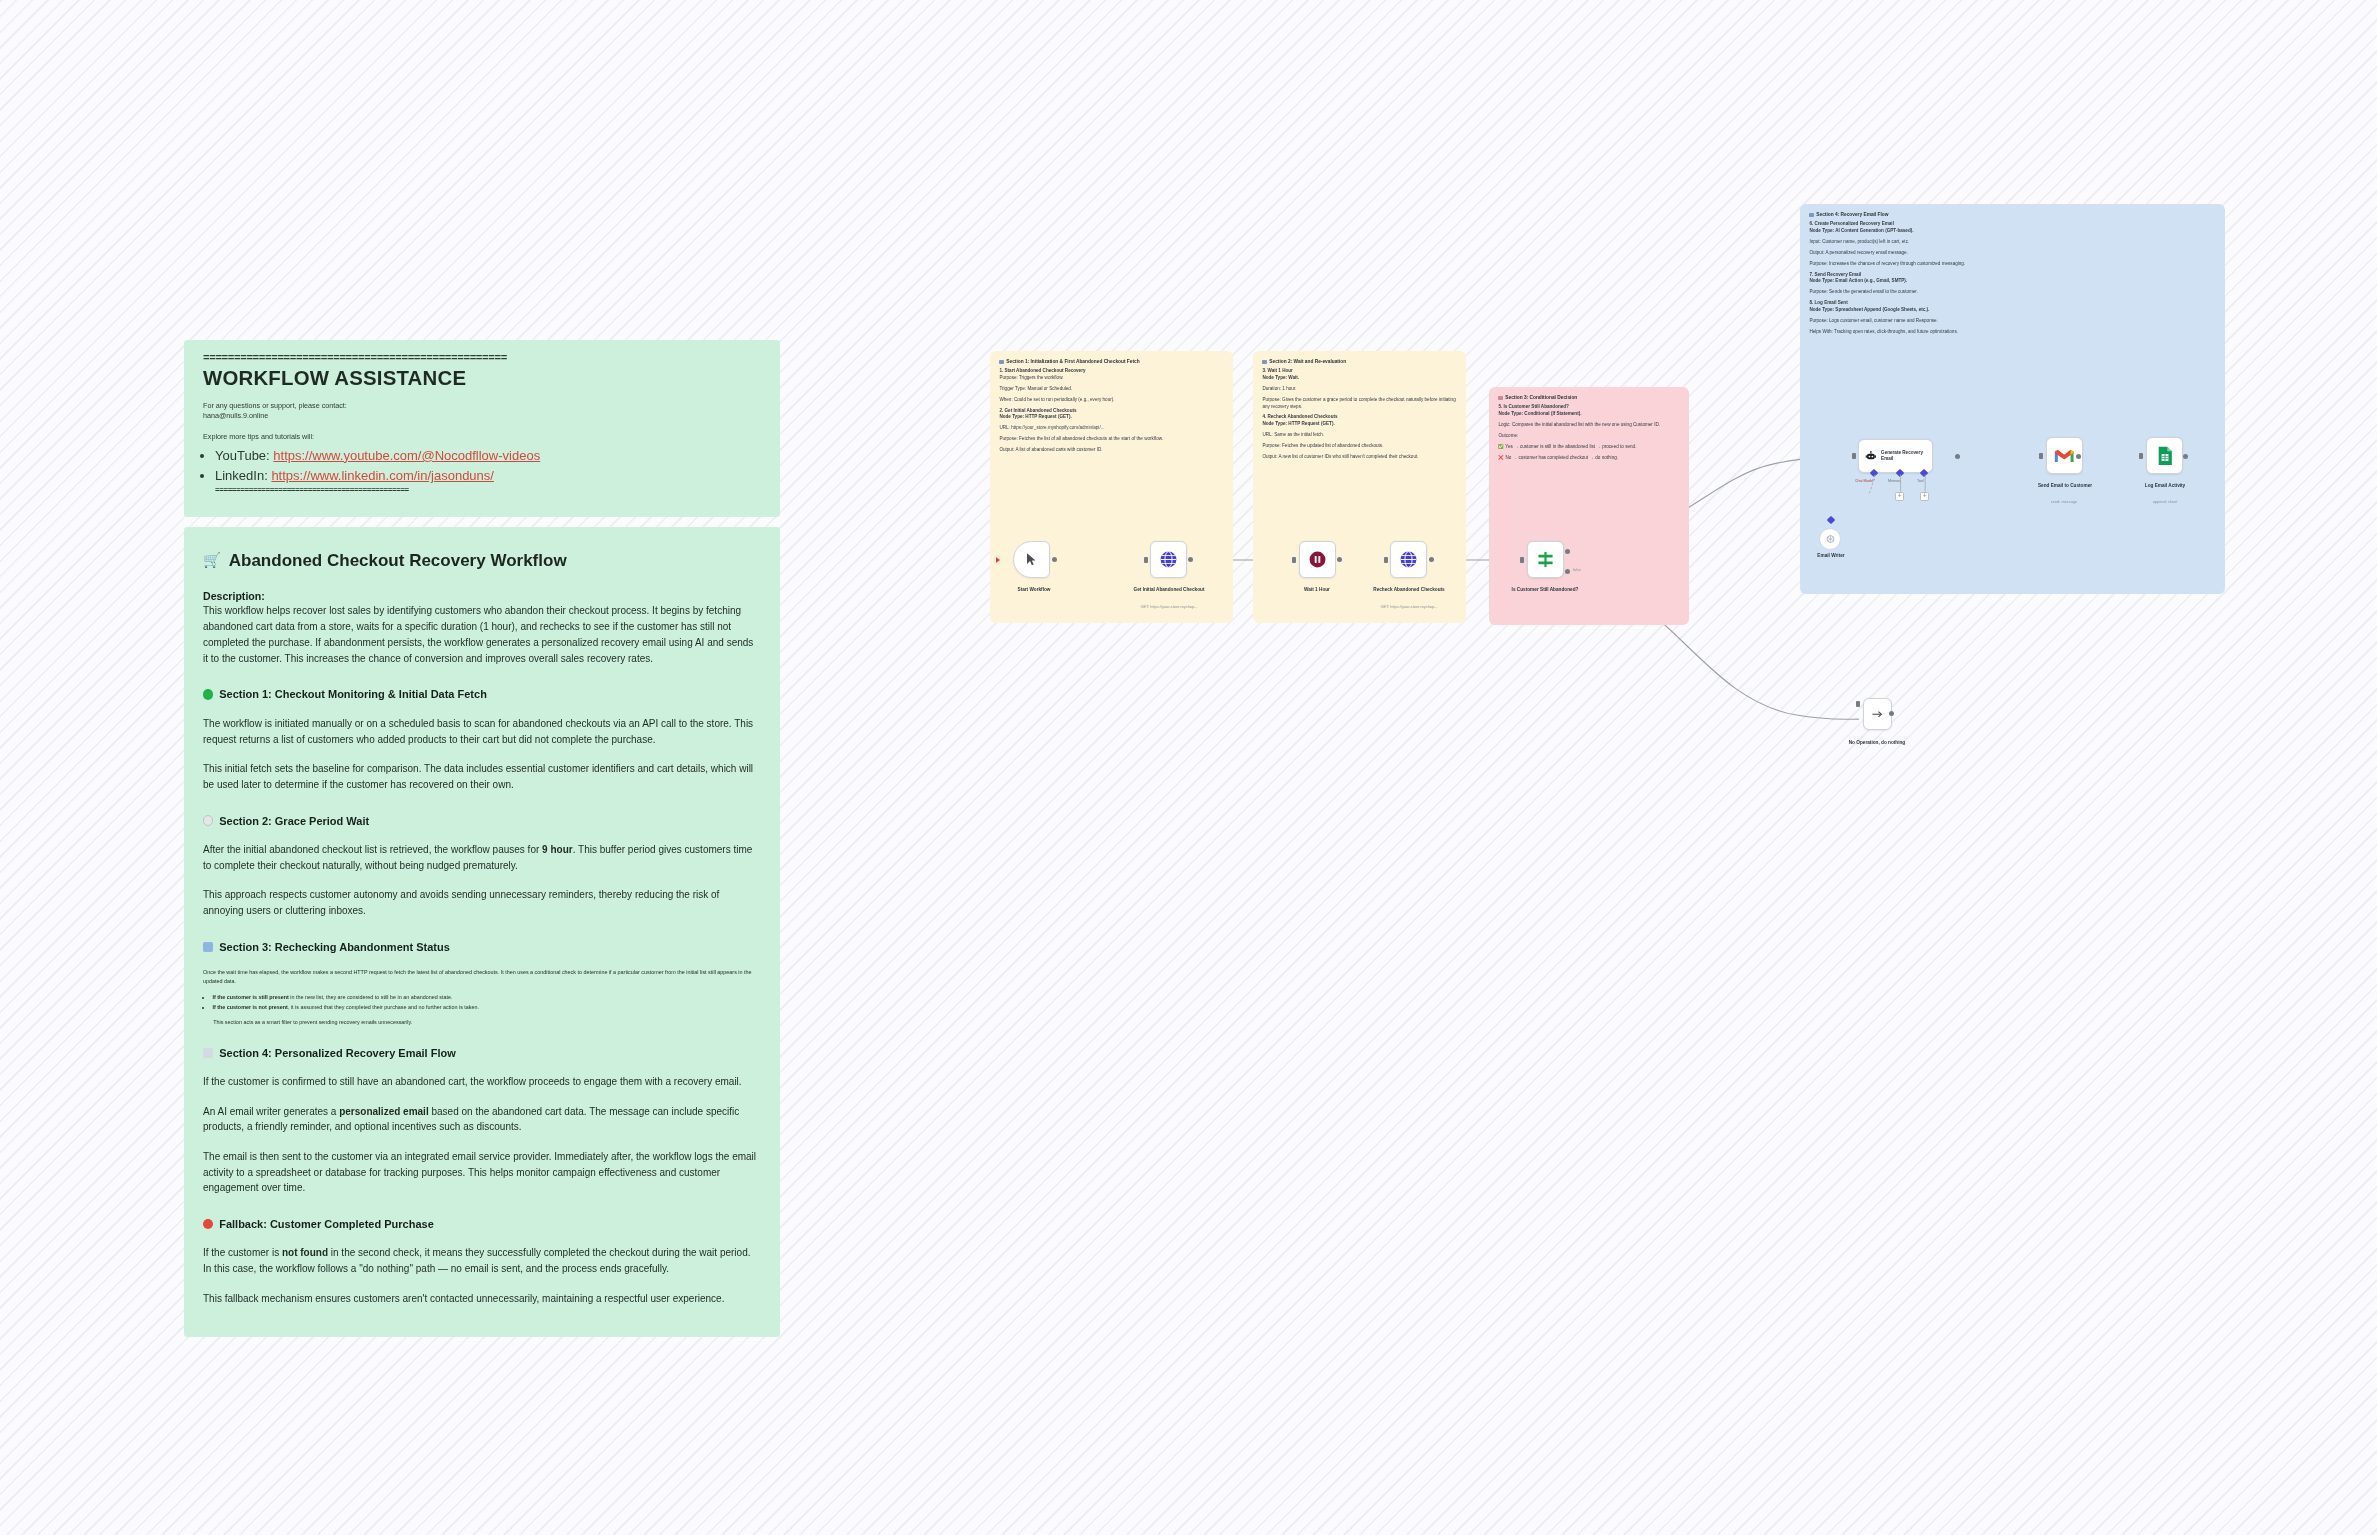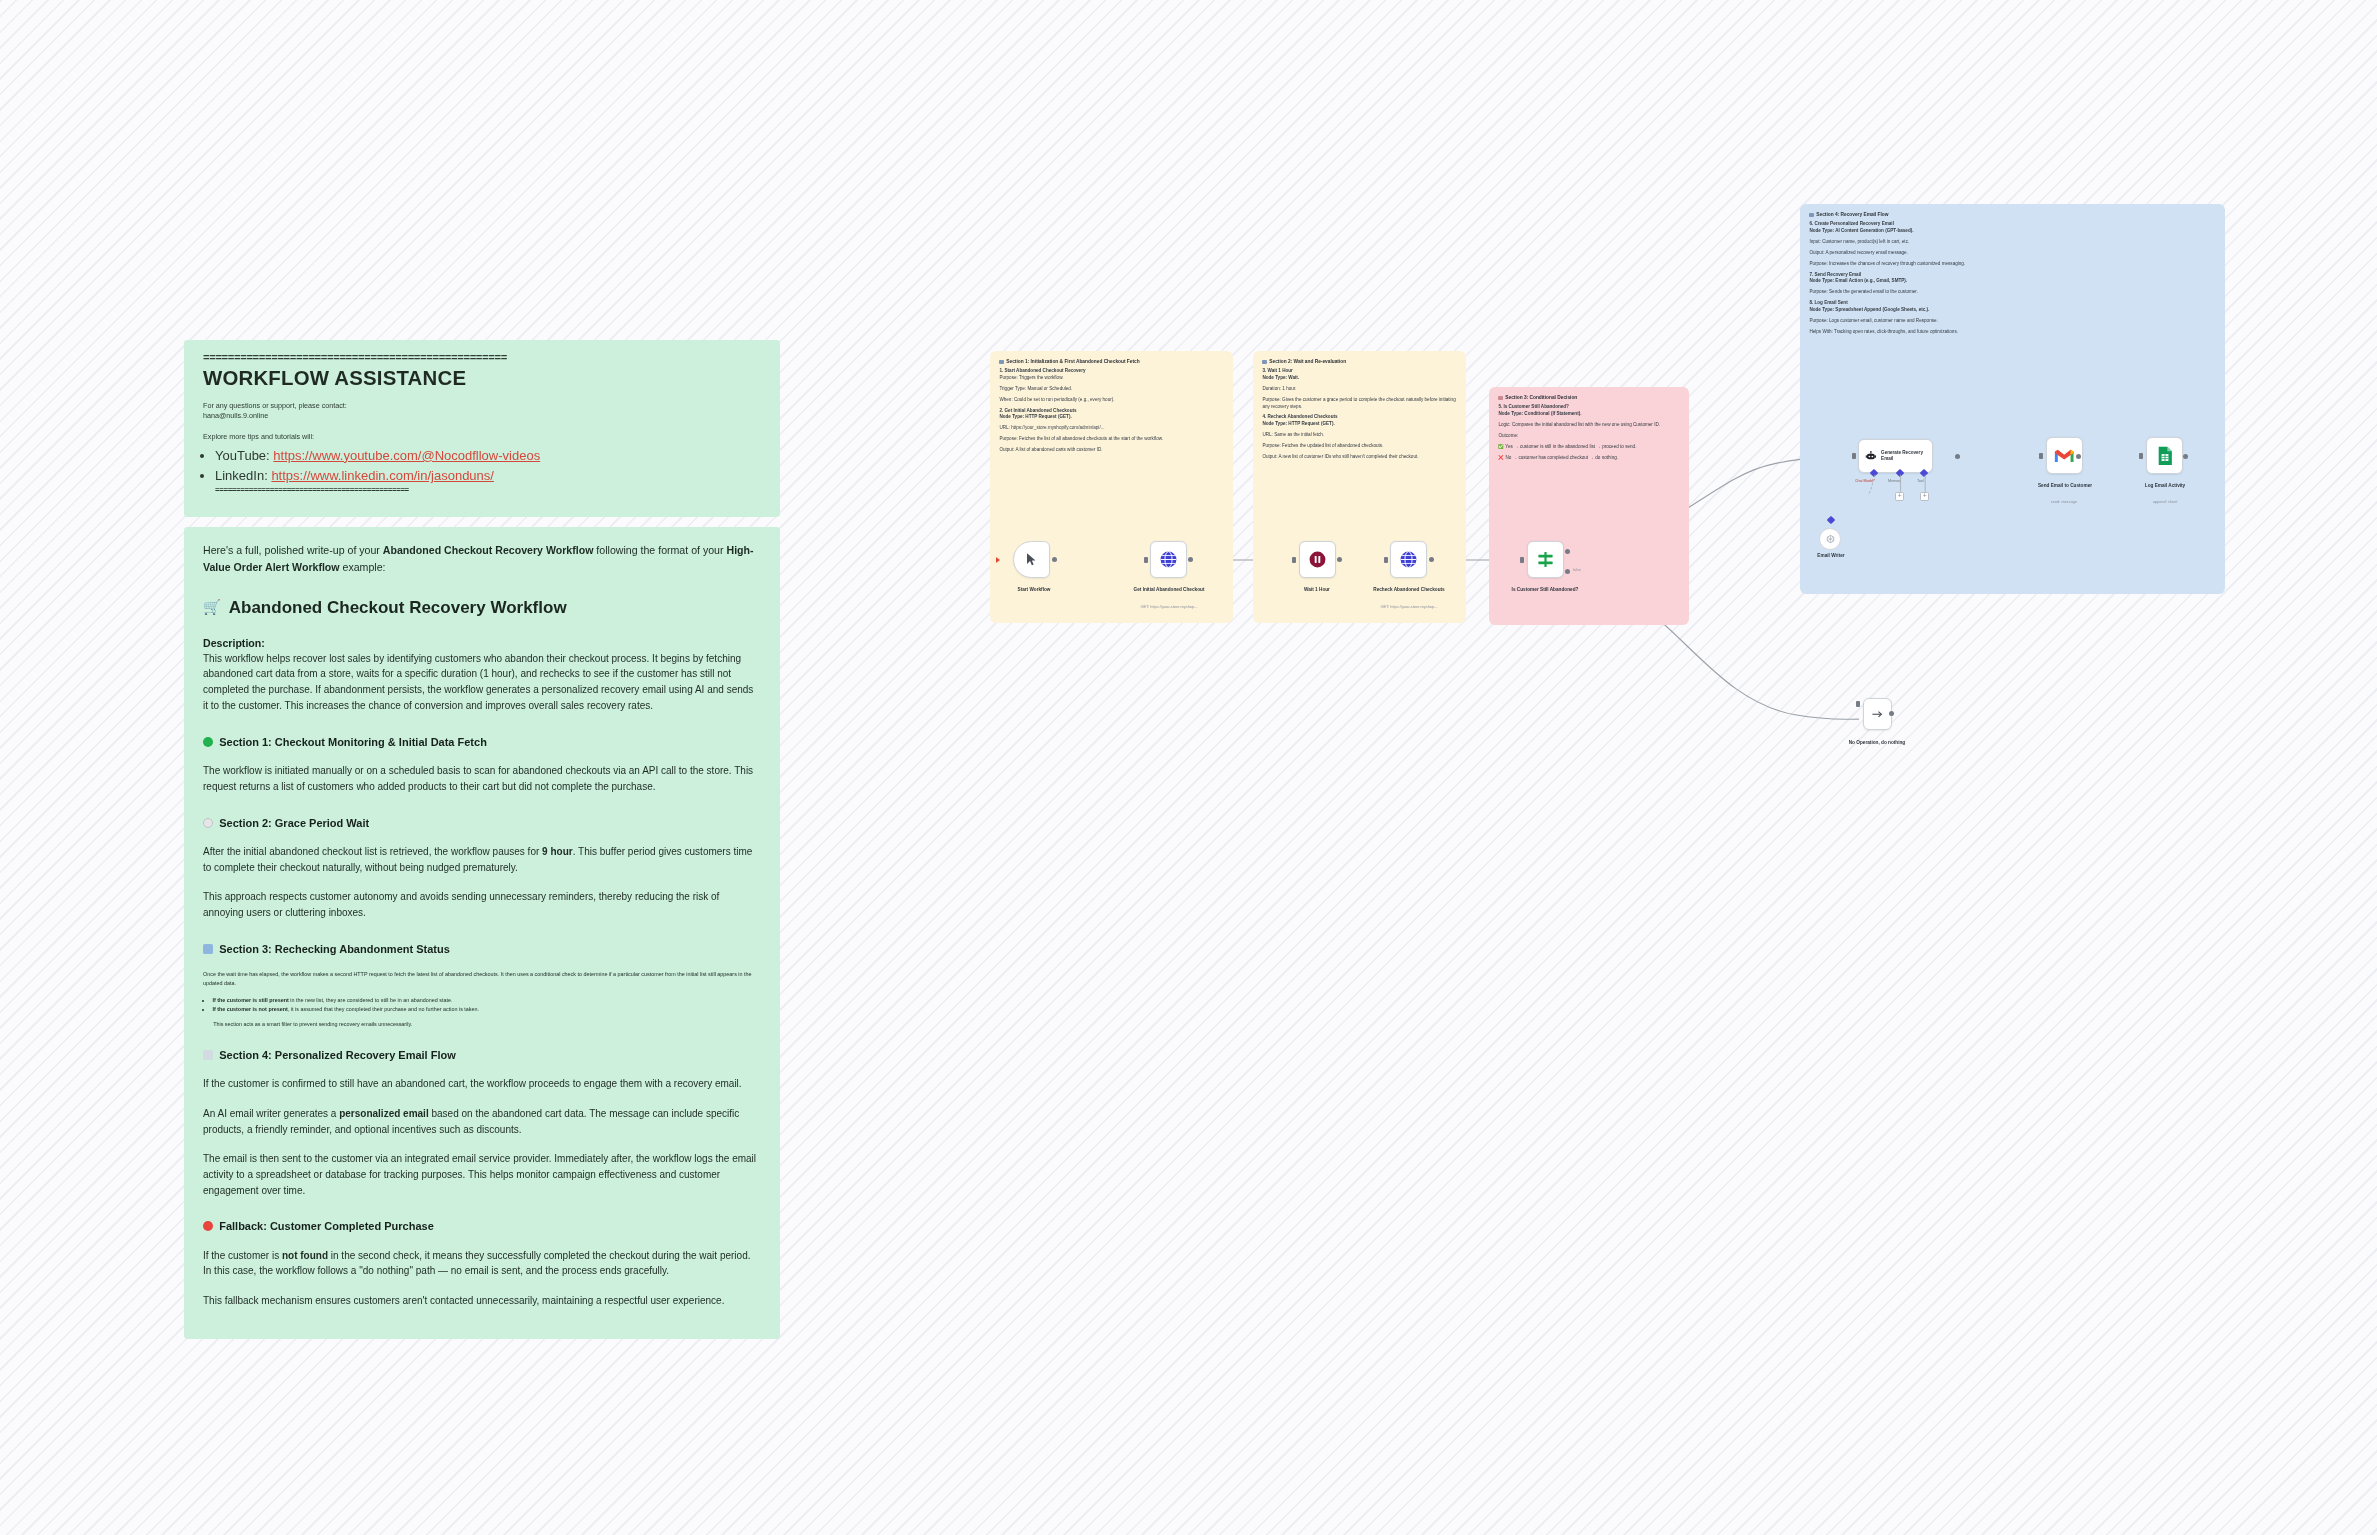--- a/index.html
+++ b/index.html
@@ -269,37 +269,35 @@
       <li><span>YouTube:</span>
         <a class="assist-link" href="#">https://www.youtube.com/@Nocodfllow-videos</a></li>
       <li><span>LinkedIn:</span>
         <a class="assist-link" href="#">https://www.linkedin.com/in/jasonduns/</a></li>
     </ul>
     <div class="divider-rule small">==============================================</div>
   </div>
 
   <div class="doc-card">
 
-    <p class="intro-text">
-      <span>Here's a full, polished write-up of your </span><b>Abandoned Checkout Recovery Workflow</b><span> following the format of your </span><b>High-Value Order Alert Workflow</b><span> example:</span>
-    </p>
 
     <div class="wf-title">
       <span class="emoji">🛒</span>
       <span>Abandoned Checkout Recovery Workflow</span>
     </div>
 
     <div class="lbl-bold">Description:</div>
     <p class="para">This workflow helps recover lost sales by identifying customers who abandon their checkout process. It begins by fetching abandoned cart data from a store, waits for a specific duration (1 hour), and rechecks to see if the customer has still not completed the purchase. If abandonment persists, the workflow generates a personalized recovery email using AI and sends it to the customer. This increases the chance of conversion and improves overall sales recovery rates.</p>
 
     <div class="sec-head">
       <span class="dot" style="background:#22b14c"></span>
       <span>Section 1: Checkout Monitoring &amp; Initial Data Fetch</span>
     </div>
     <p class="para">The workflow is initiated manually or on a scheduled basis to scan for abandoned checkouts via an API call to the store. This request returns a list of customers who added products to their cart but did not complete the purchase.</p>
+    <p class="para">This initial fetch sets the baseline for comparison. The data includes essential customer identifiers and cart details, which will be used later to determine if the customer has recovered on their own.</p>
 
     <div class="sec-head">
       <span class="dot" style="background:#e6e6e6;border:0.9px solid #c3c3c3"></span>
       <span>Section 2: Grace Period Wait</span>
     </div>
     <p class="para">
       <span>After the initial abandoned checkout list is retrieved, the workflow pauses for </span><b>9 hour</b><span>. This buffer period gives customers time to complete their checkout naturally, without being nudged prematurely.</span>
     </p>
     <p class="para">This approach respects customer autonomy and avoids sending unnecessary reminders, thereby reducing the risk of annoying users or cluttering inboxes.</p>
 

